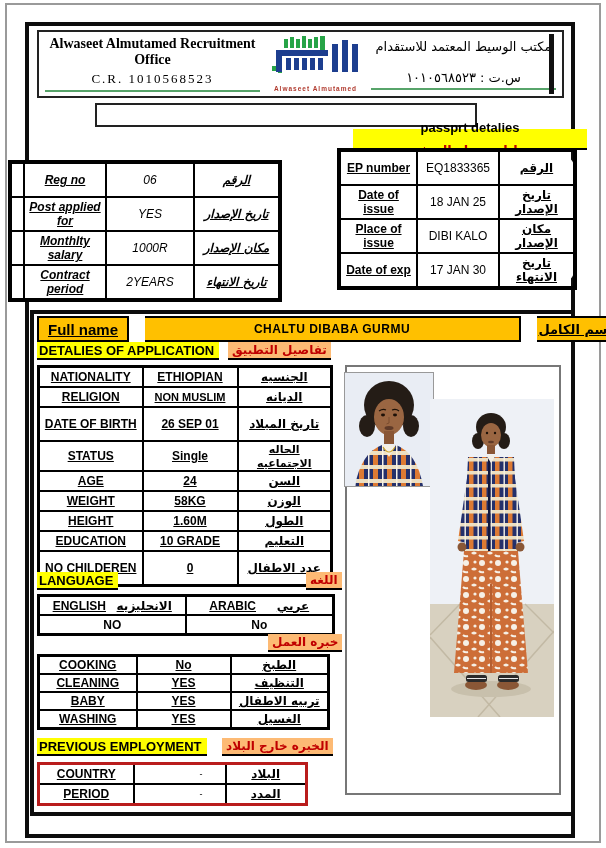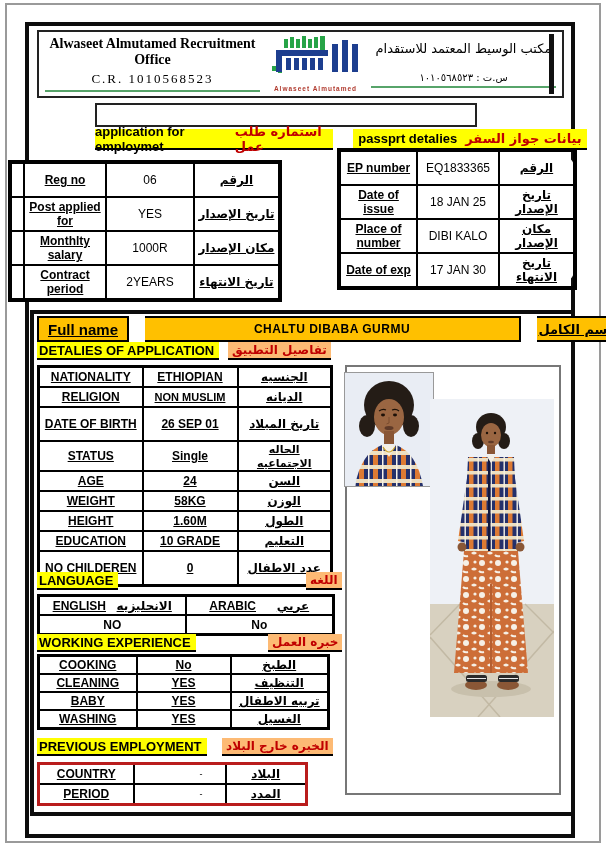--- a/index.html
+++ b/index.html
@@ -12,43 +12,43 @@
   .header-box{position:absolute;left:37px;top:30px;width:527px;height:68px;border:2px solid #222;
               display:flex;align-items:center;justify-content:space-between;padding:0 6px;box-sizing:border-box;}
   .hdr-en{width:215px;text-align:center;}
   .hdr-en-name{font-family:"Liberation Serif",serif;font-size:14px;font-weight:600;}
   .hdr-en-cr{font-family:"Liberation Serif",serif;font-size:13px;letter-spacing:2px;margin-top:3px;}
   .hdr-underline{margin-top:3px;border-top:2px solid #57a46a;}
   .logo-wrap{width:100px;text-align:center;}
   .logo-cap{font-size:6.5px;font-weight:bold;color:#b03a2e;letter-spacing:1px;margin-top:1px;}
   .hdr-ar{width:185px;text-align:center;direction:rtl;}
   .hdr-ar-name{font-size:13px;font-weight:normal;}
-  .hdr-ar-cr{font-size:10px;margin-top:16px;}
+  .hdr-ar-cr{font-size:13px;margin-top:16px;}
   .hdr-bar{position:absolute;left:510px;top:2px;width:5px;height:60px;background:#111;}
   .ar{font-family:"DejaVu Sans",sans-serif;}
   .empty-box{position:absolute;left:95px;top:103px;width:378px;height:20px;border:2px solid #222;}
 
   
   .strip{position:absolute;top:129px;height:19px;background:#ffff00;border-bottom:2px solid #000;
          display:flex;align-items:center;justify-content:center;gap:8px;font-weight:bold;}
   .strip-left{left:95px;width:238px;font-size:13px;}
-  .strip-right{left:353px;width:234px;font-size:13px;}
+  .strip-right{left:353px;width:234px;font-size:13px;flex-direction:column;}
   .red{color:#c00000;}
 
   
   table.ftable{border-collapse:collapse;position:absolute;table-layout:fixed;background:#fff;}
   table.ftable td{border:2px solid #000;text-align:center;vertical-align:middle;padding:0 2px;
                   font-size:12px;overflow:hidden;}
   table.thick{border:4px solid #000;}
   td .lbl{font-weight:bold;text-decoration:underline;}
   td .arl{font-weight:bold;text-decoration:underline;font-family:"DejaVu Sans",sans-serif;}
   td .pval{font-weight:normal;}
   td .bval{font-weight:bold;text-decoration:underline;}
 
-  .t-reg{left:8px;top:160px;width:270px;}
+  .t-reg{left:8px;top:160px;width:270px;font-style:italic;}
   .t-reg td{height:32px;}
   .t-pass{left:337px;top:148px;width:236px;border-radius:29px;}
   .t-pass td{height:32px;}
 
   
   .main-box{position:absolute;left:30px;top:310px;width:537px;height:498px;border:4px solid #0d0d0d;}
   .name-bar{position:absolute;left:37px;top:316px;width:588px;height:26px;display:flex;gap:16px;}
   .name-cell{background:#ffc000;border:2px solid #000;box-sizing:border-box;display:flex;
              align-items:center;justify-content:center;}
   .nc-label{width:92px;font-size:15px;font-weight:bold;text-decoration:underline;}
@@ -121,24 +121,20 @@
     <div class="hdr-ar">
       <div class="hdr-ar-name ar">مكتب الوسيط المعتمد للاستقدام</div>
       <div class="hdr-ar-cr ar">س.ت : ١٠١٠٥٦٨٥٢٣</div>
       <div class="hdr-underline"></div>
     </div>
     <div class="hdr-bar"></div>
   </div>
 
   <div class="empty-box"></div>
 
-  <div class="strip strip-left">
-    <span>application for employmet</span>
-    <span class="ar red">استماره طلب عمل</span>
-  </div>
   <div class="strip strip-right">
     <span>passprt detalies</span>
     <span class="ar red">بيانات جواز السفر</span>
   </div>
 
   <table class="ftable thick t-reg">
     <colgroup>
         <col style="width:14px">
         <col style="width:82px">
         <col style="width:88px">
@@ -183,21 +179,21 @@
       <td><span class="lbl">EP number</span></td>
       <td><span class="pval">EQ1833365</span></td>
       <td><span class="arl">الرقم</span></td>
     </tr>
     <tr>
       <td><span class="lbl">Date of issue</span></td>
       <td><span class="pval">18 JAN 25</span></td>
       <td><span class="arl">تاريخ الإصدار</span></td>
     </tr>
     <tr>
-      <td><span class="lbl">Place of number</span></td>
+      <td><span class="lbl">Place of issue</span></td>
       <td><span class="pval">DIBI KALO</span></td>
       <td><span class="arl">مكان الإصدار</span></td>
     </tr>
     <tr>
       <td><span class="lbl">Date of exp</span></td>
       <td><span class="pval">17 JAN 30</span></td>
       <td><span class="arl">تاريخ الانتهاء</span></td>
     </tr>
   </tbody>
     </table>
@@ -291,21 +287,20 @@
         </div>
       </td>
     </tr>
     <tr>
       <td><span style="font-weight:bold">NO</span></td>
       <td><span style="font-weight:bold">No</span></td>
     </tr>
   </tbody>
     </table>
 
-  <div class="sec-en" style="left:37px;top:634px;">WORKING EXPERIENCE</div>
   <div class="sec-ar ar" style="left:268px;top:634px;">خبره العمل</div>
 
   <table class="ftable t-exp">
     <colgroup>
         <col style="width:98px">
         <col style="width:94px">
         <col style="width:98px">
       </colgroup>
     <tbody>
         <tr>

